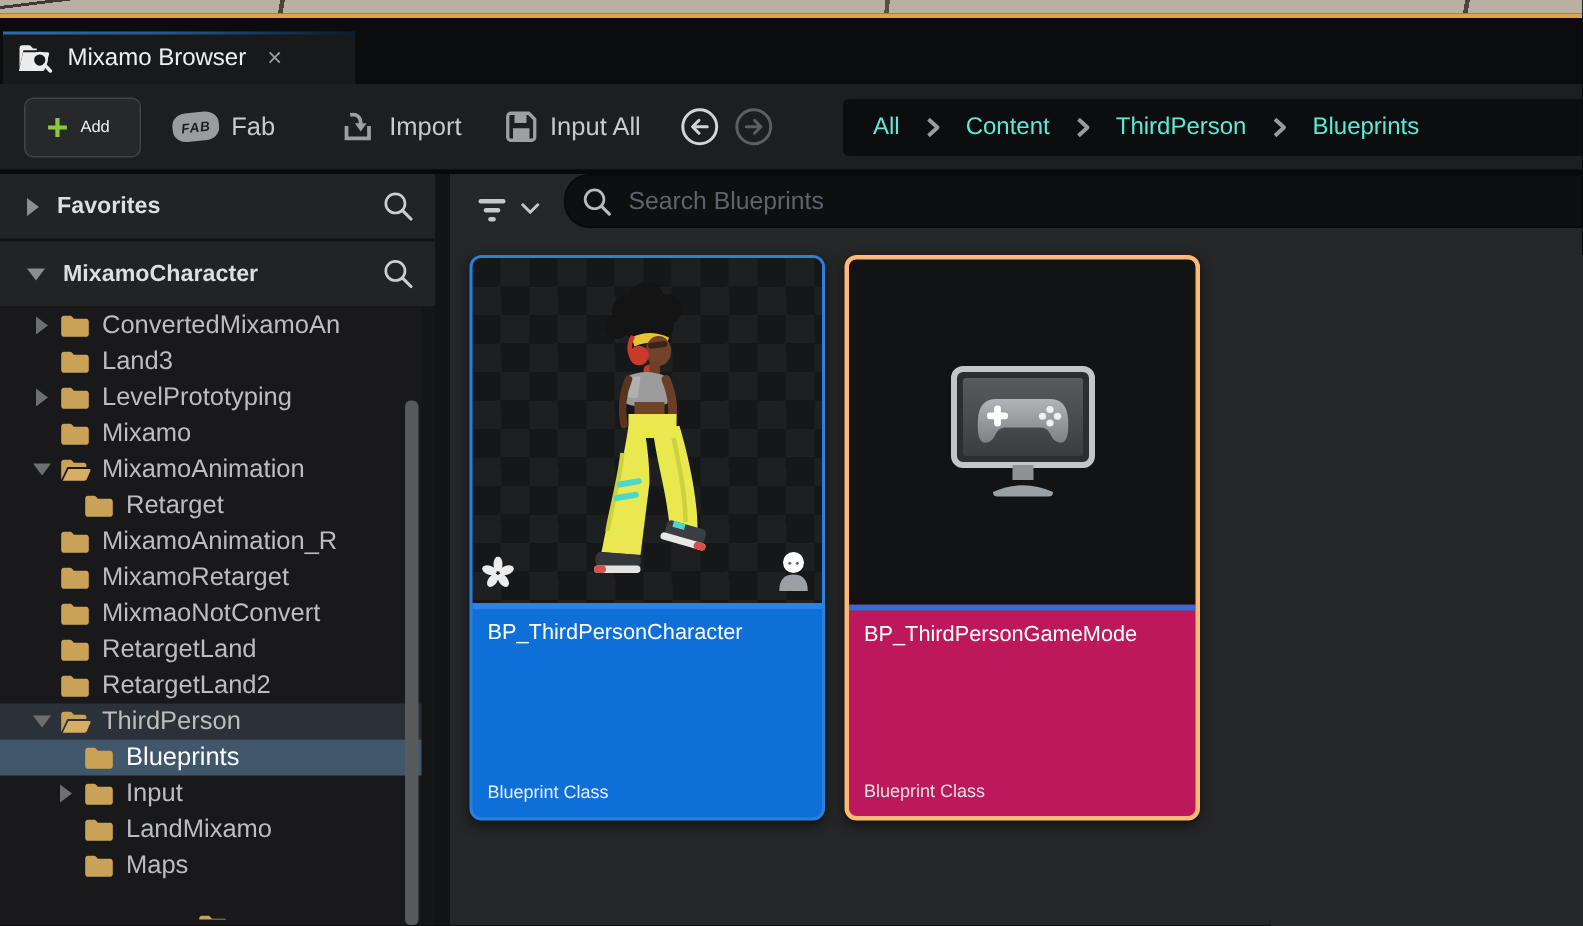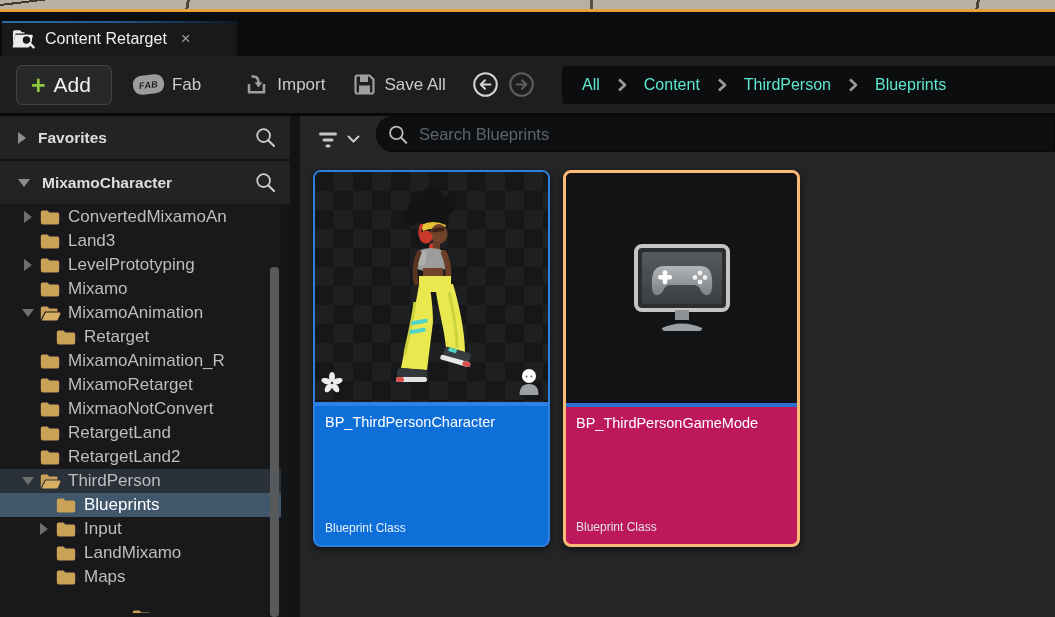--- a/index.html
+++ b/index.html
@@ -21,21 +21,21 @@
   .tab::before{content:'';position:absolute;top:0;left:0;right:0;height:2px;
        background:linear-gradient(90deg,#2e6ca8,#245a8f 45%,#13314f 80%,#0b1c2d);}
   .tab-title{color:#efefef;font-size:16px;margin-left:9px;white-space:nowrap;}
   .tab-close{margin-left:14px;color:#9a9b9c;font-size:17px;line-height:1;cursor:pointer;}
   
   .toolbar{position:absolute;top:56px;left:0;right:0;height:57px;background:#1c1e20;
            display:flex;align-items:center;}
   .btn-add{display:flex;align-items:center;gap:8px;background:#26282a;border:1px solid #404244;
            border-radius:6px;height:38px;padding:0 20px 0 14px;margin-left:16px;cursor:pointer;}
   .btn-add .plus{color:#8fc63f;font-size:25px;font-weight:bold;line-height:22px;}
-  .btn-add .lbl{color:#f0f0f0;font-size:21px;}
+  .btn-add .lbl{color:#f0f0f0;font-size:11px;}
   .tool-item{display:flex;align-items:center;gap:8px;cursor:pointer;color:#c9cacb;font-size:17px;}
   .fab{margin-left:21px;} .import{margin-left:43px;} .saveall{margin-left:28px;}
   .fab-logo{width:31px;height:19px;background:#9b9c9d;border-radius:9px/8px;display:flex;
             align-items:center;justify-content:center;transform:rotate(-6deg);}
   .fab-logo span{font-size:9px;font-weight:bold;font-style:italic;color:#1c1e20;letter-spacing:.5px;}
   .nav-btn{width:27px;height:27px;border-radius:50%;margin-left:26px;display:flex;
            align-items:center;justify-content:center;cursor:pointer;}
   .nav-btn.fwd{margin-left:9px;cursor:default;}
   .breadcrumb{position:absolute;left:562px;top:10px;right:-8px;height:38px;background:#0c0d0e;
               border-radius:4px;display:flex;align-items:center;padding-left:20px;overflow:hidden;}
@@ -108,21 +108,21 @@
   <div class="dock-line"></div>
 
   <div class="tabstrip">
     <div class="tab">
       <svg width="24" height="20" viewBox="0 0 24 20">
         <path d="M1 3.2C1 2 1.8 1.2 3 1.2h5l2 2.1h2.5v1.2H3.6L1 16.5z" fill="#ececec"></path>
         <path d="M3.4 5.8h16.2c.9 0 1.4.7 1.1 1.6l-2.9 9.7c-.2.8-.9 1.3-1.7 1.3H0.6z" fill="#ececec"></path>
         <circle cx="14.5" cy="11" r="4.6" fill="#17191b" stroke="#ececec" stroke-width="1.7"></circle>
         <line x1="17.8" y1="14.4" x2="21.6" y2="18.3" stroke="#ececec" stroke-width="2.4" stroke-linecap="round"></line>
       </svg>
-      <span class="tab-title">Content Retarget</span>
+      <span class="tab-title">Mixamo Browser</span>
       <span class="tab-close">×</span>
     </div>
   </div>
 
   <div class="toolbar">
     <div class="btn-add">
       <span class="plus">+</span>
       <span class="lbl">Add</span>
     </div>
     <div class="tool-item fab">
@@ -138,21 +138,21 @@
         <path d="M10.6 10.2h7.8l-3.9 5.4z" fill="#9e9fa0"></path>
       </svg>
       <span>Import</span>
     </div>
     <div class="tool-item saveall">
       <svg width="23" height="23" viewBox="0 0 23 23">
         <path d="M2.5 4.5c0-1.1.9-2 2-2h12l4 4v12c0 1.1-.9 2-2 2h-14c-1.1 0-2-.9-2-2z" fill="none" stroke="#9e9fa0" stroke-width="2.2"></path>
         <rect x="7" y="2.8" width="8" height="6.2" fill="#9e9fa0"></rect>
         <rect x="6" y="12.5" width="11" height="7.5" fill="#9e9fa0"></rect>
       </svg>
-      <span>Save All</span>
+      <span>Input All</span>
     </div>
     <div class="nav-btn back">
       <svg width="27" height="27" viewBox="0 0 27 27">
         <circle cx="13.5" cy="13.5" r="11.3" fill="none" stroke="#d2d3d4" stroke-width="2"></circle>
         <path d="M18.5 13.5h-8.5M13 9.2l-4.3 4.3 4.3 4.3" fill="none" stroke="#d2d3d4" stroke-width="2" stroke-linecap="round" stroke-linejoin="round"></path>
       </svg>
     </div>
     <div class="nav-btn fwd">
       <svg width="27" height="27" viewBox="0 0 27 27">
         <circle cx="13.5" cy="13.5" r="11.3" fill="none" stroke="#5d5e5f" stroke-width="2"></circle>

